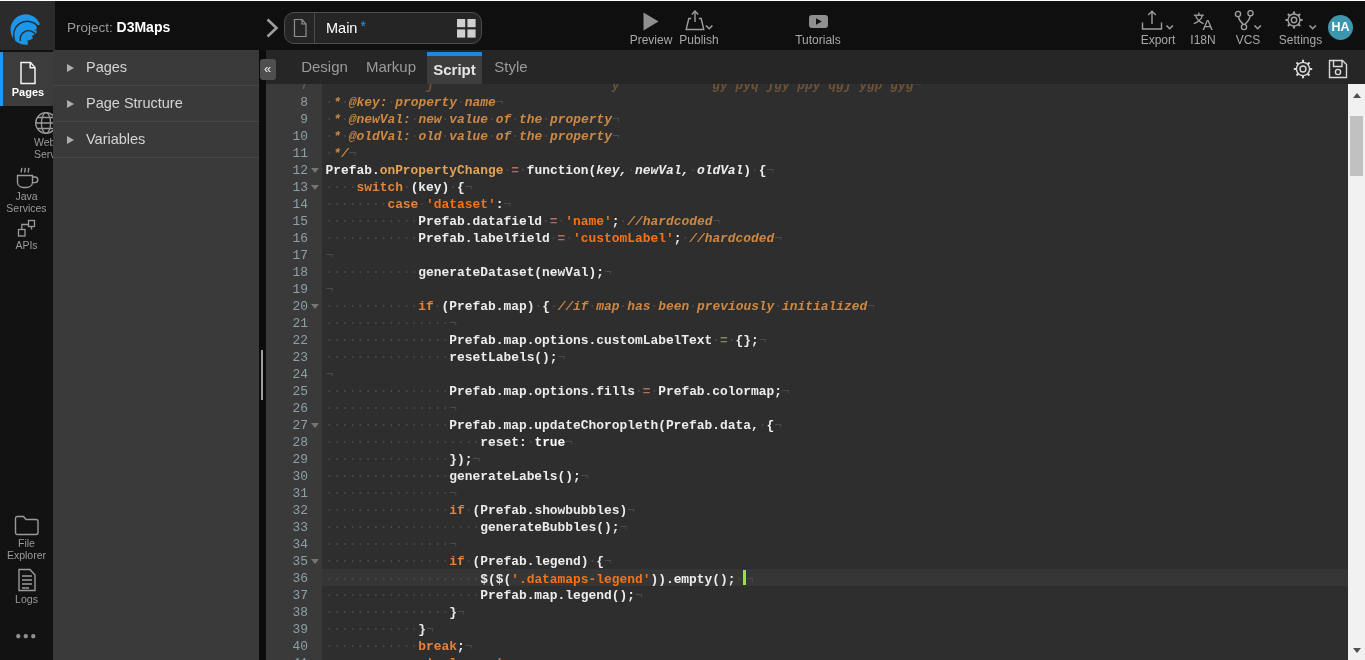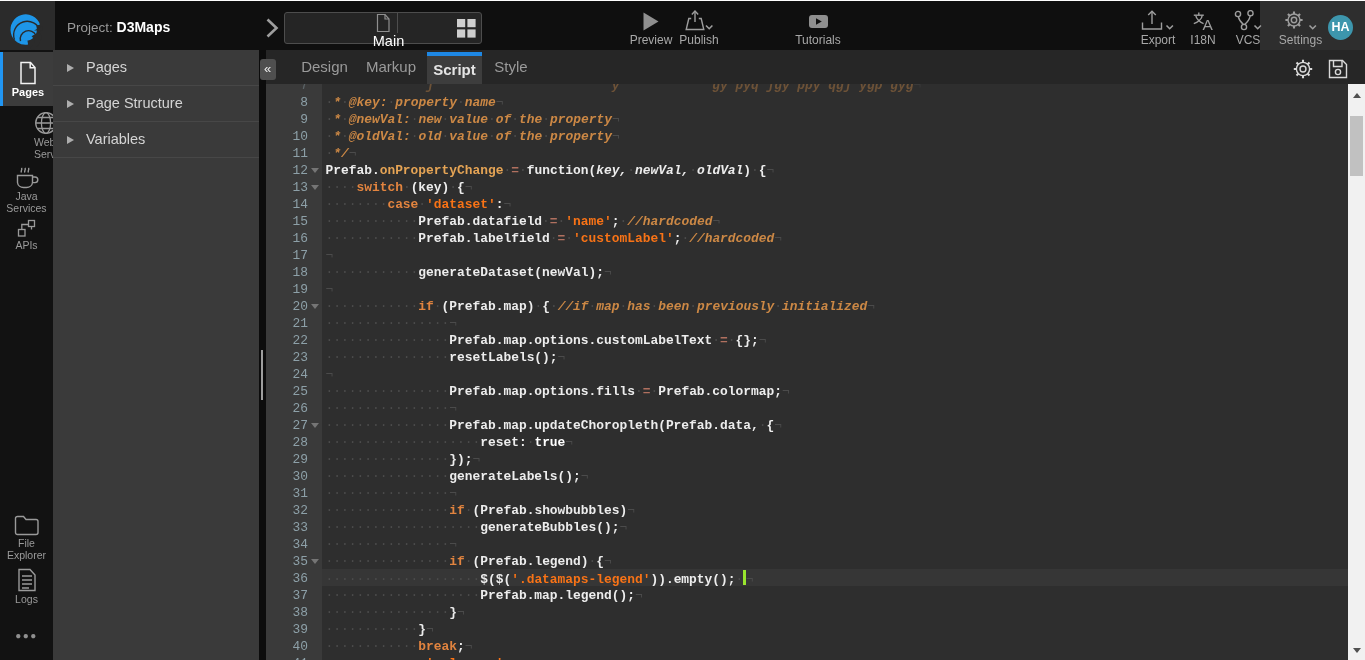--- a/index.html
+++ b/index.html
@@ -3,27 +3,27 @@
 * { margin:0; padding:0; box-sizing:border-box; }
 html,body { width:1365px; height:660px; overflow:hidden; background:#2e2e2e;
   font-family:"Liberation Sans", sans-serif; }
 #root { position:relative; width:1365px; height:660px; }
 .abs { position:absolute; }
 
 
 #hair { left:0; top:0; width:1365px; height:1px; background:#fdfdfd; }
 
 
-#topbar { left:0; top:1px; width:1260px; height:49px; background:#0f0f0f; }
+#topbar { left:0; top:1px; width:1365px; height:49px; background:#0f0f0f; }
 #logotile { position:absolute; left:0; top:0; width:55px; height:49px; background:#2b2b2b; }
 #project { position:absolute; left:67px; top:18px; font-size:13.5px; color:#9a9a9a; }
 #project b { color:#ffffff; font-weight:600; font-size:14px; }
 #bigchev { position:absolute; left:265px; top:17px; }
 #filetab { position:absolute; left:284px; top:11px; width:198px; height:32px;
-  border:1.5px solid #4d4d4d; border-radius:3px; background:#252525; display:flex; align-items:center;flex-direction:column; }
+  border:1.5px solid #4d4d4d; border-radius:10px; background:#252525; display:flex; align-items:center; }
 #ftcell { width:30px; height:100%; border-right:1.5px solid #4d4d4d; display:flex;
   align-items:center; justify-content:center; }
 #ftname { color:#fff; font-size:14.5px; margin-left:11px; }
 #ftstar { color:#2196f3; font-size:14px; margin-left:3px; position:relative; top:-2px; }
 #ftgrid { position:absolute; right:5px; top:5.5px; }
 .tbtn { position:absolute; top:9px; height:40px; text-align:center; color:#a8a8a8; font-size:12px; }
 .tbtn .ic { display:flex; height:22px; align-items:center; justify-content:center; }
 .tbtn .lab { display:block; margin-top:1px; white-space:nowrap; }
 
 

